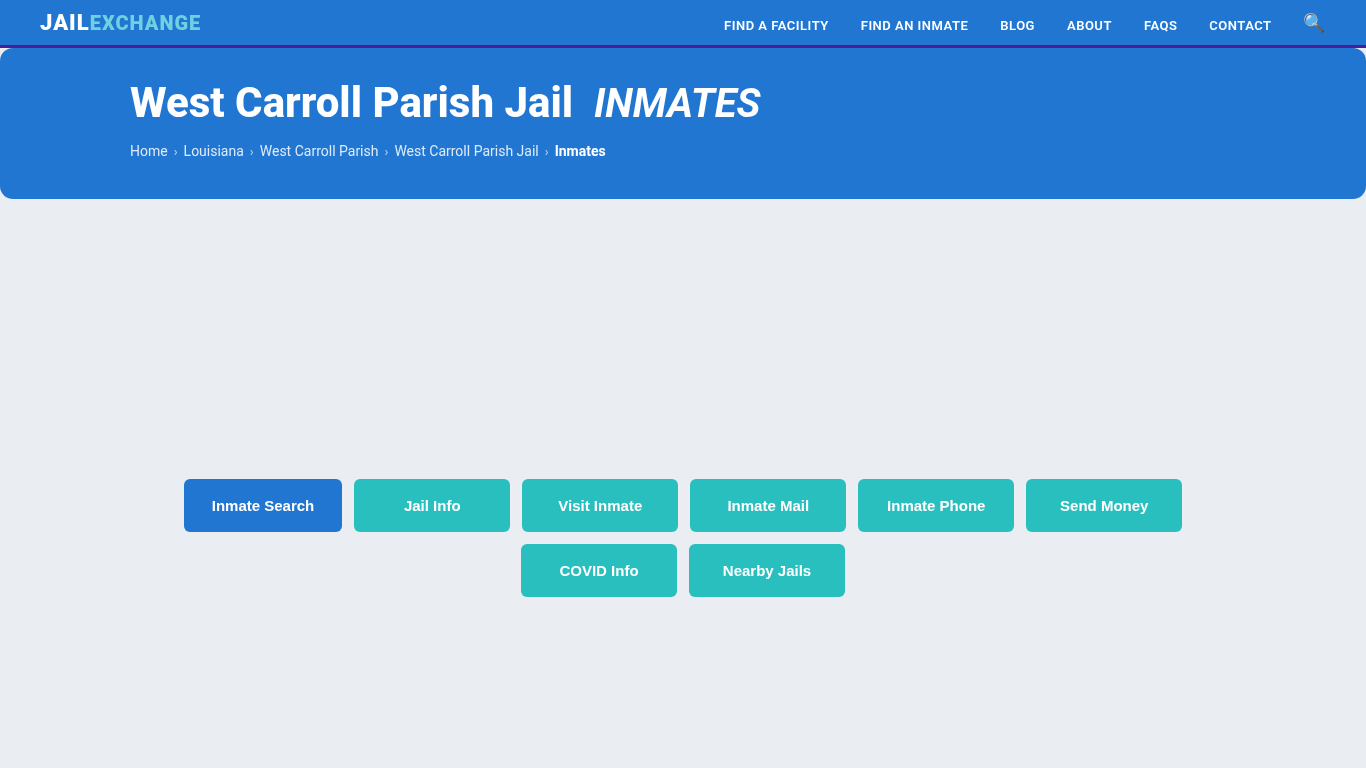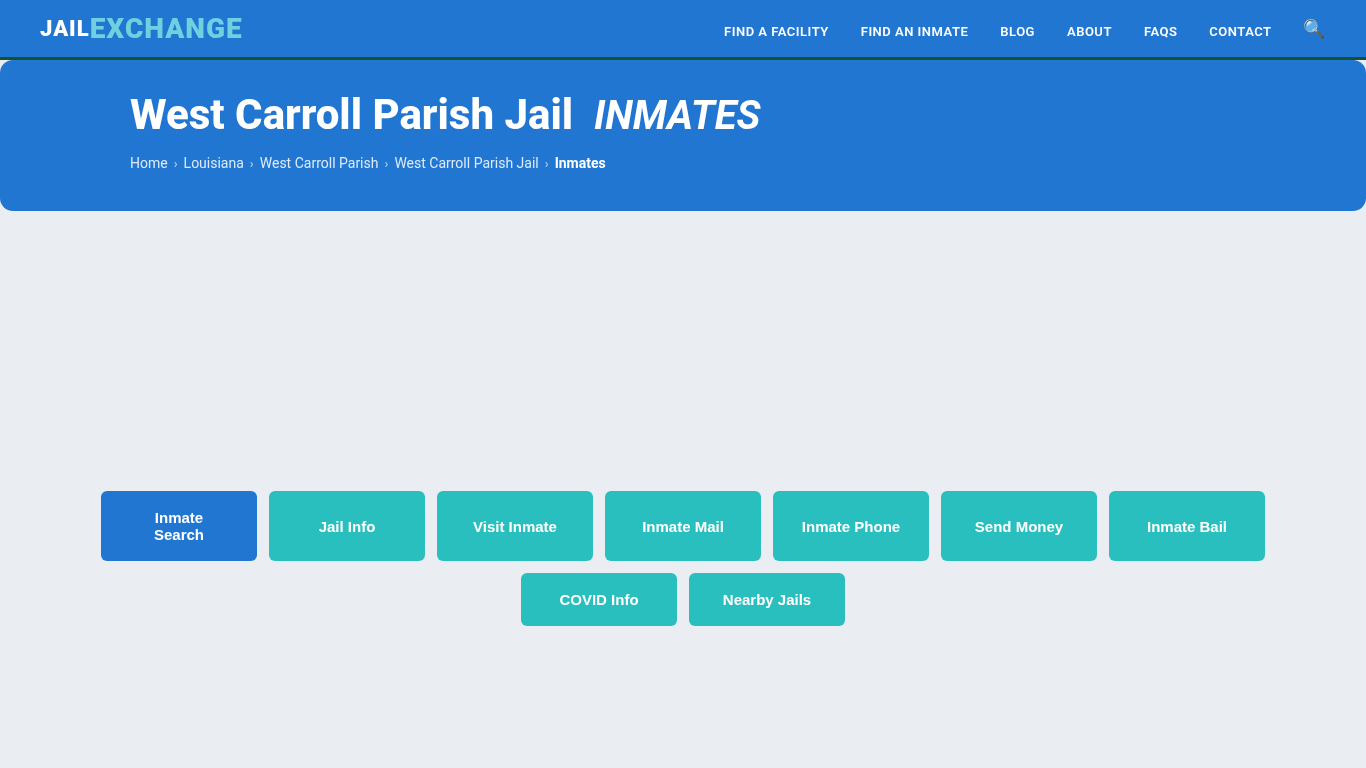--- a/index.html
+++ b/index.html
@@ -11,42 +11,42 @@
     body {
       font-family: -apple-system, BlinkMacSystemFont, 'Segoe UI', Roboto, Oxygen, sans-serif;
       background-color: #eaeef2;
       width: 1366px;
       min-height: 768px;
     }
 
     
     .navbar {
       background-color: #2176d2;
-      height: 60px;
+      height: 48px;
       display: flex;
       align-items: center;
       padding: 0 40px;
       justify-content: space-between;
-      border-bottom: 3px solid #14532d;
+      border-bottom: 3px solid #4c1d95;
     }
 
     .navbar-logo {
       display: flex;
       align-items: center;
     }
 
     .logo-jail {
       font-size: 22px;
       font-weight: 900;
       color: #ffffff;
       letter-spacing: 1px;
     }
 
     .logo-exchange {
-      font-size: 28px;
+      font-size: 20px;
       font-weight: 900;
       color: #70d0e0;
       letter-spacing: 1px;
     }
 
     .navbar-nav {
       display: flex;
       align-items: flex-end;
       gap: 32px;
       padding-left: 12px;
@@ -194,20 +194,19 @@
 
 <div class="main-content">
   <div class="button-section">
     <div class="button-row">
       <button class="action-btn btn-blue">Inmate Search</button>
       <button class="action-btn btn-teal">Jail Info</button>
       <button class="action-btn btn-teal">Visit Inmate</button>
       <button class="action-btn btn-teal">Inmate Mail</button>
       <button class="action-btn btn-teal">Inmate Phone</button>
       <button class="action-btn btn-teal">Send Money</button>
-      <button class="action-btn btn-teal">Inmate Bail</button>
     </div>
     <div class="button-row">
       <button class="action-btn btn-teal">COVID Info</button>
       <button class="action-btn btn-teal">Nearby Jails</button>
     </div>
   </div>
 </div>
 
 </body></html>

